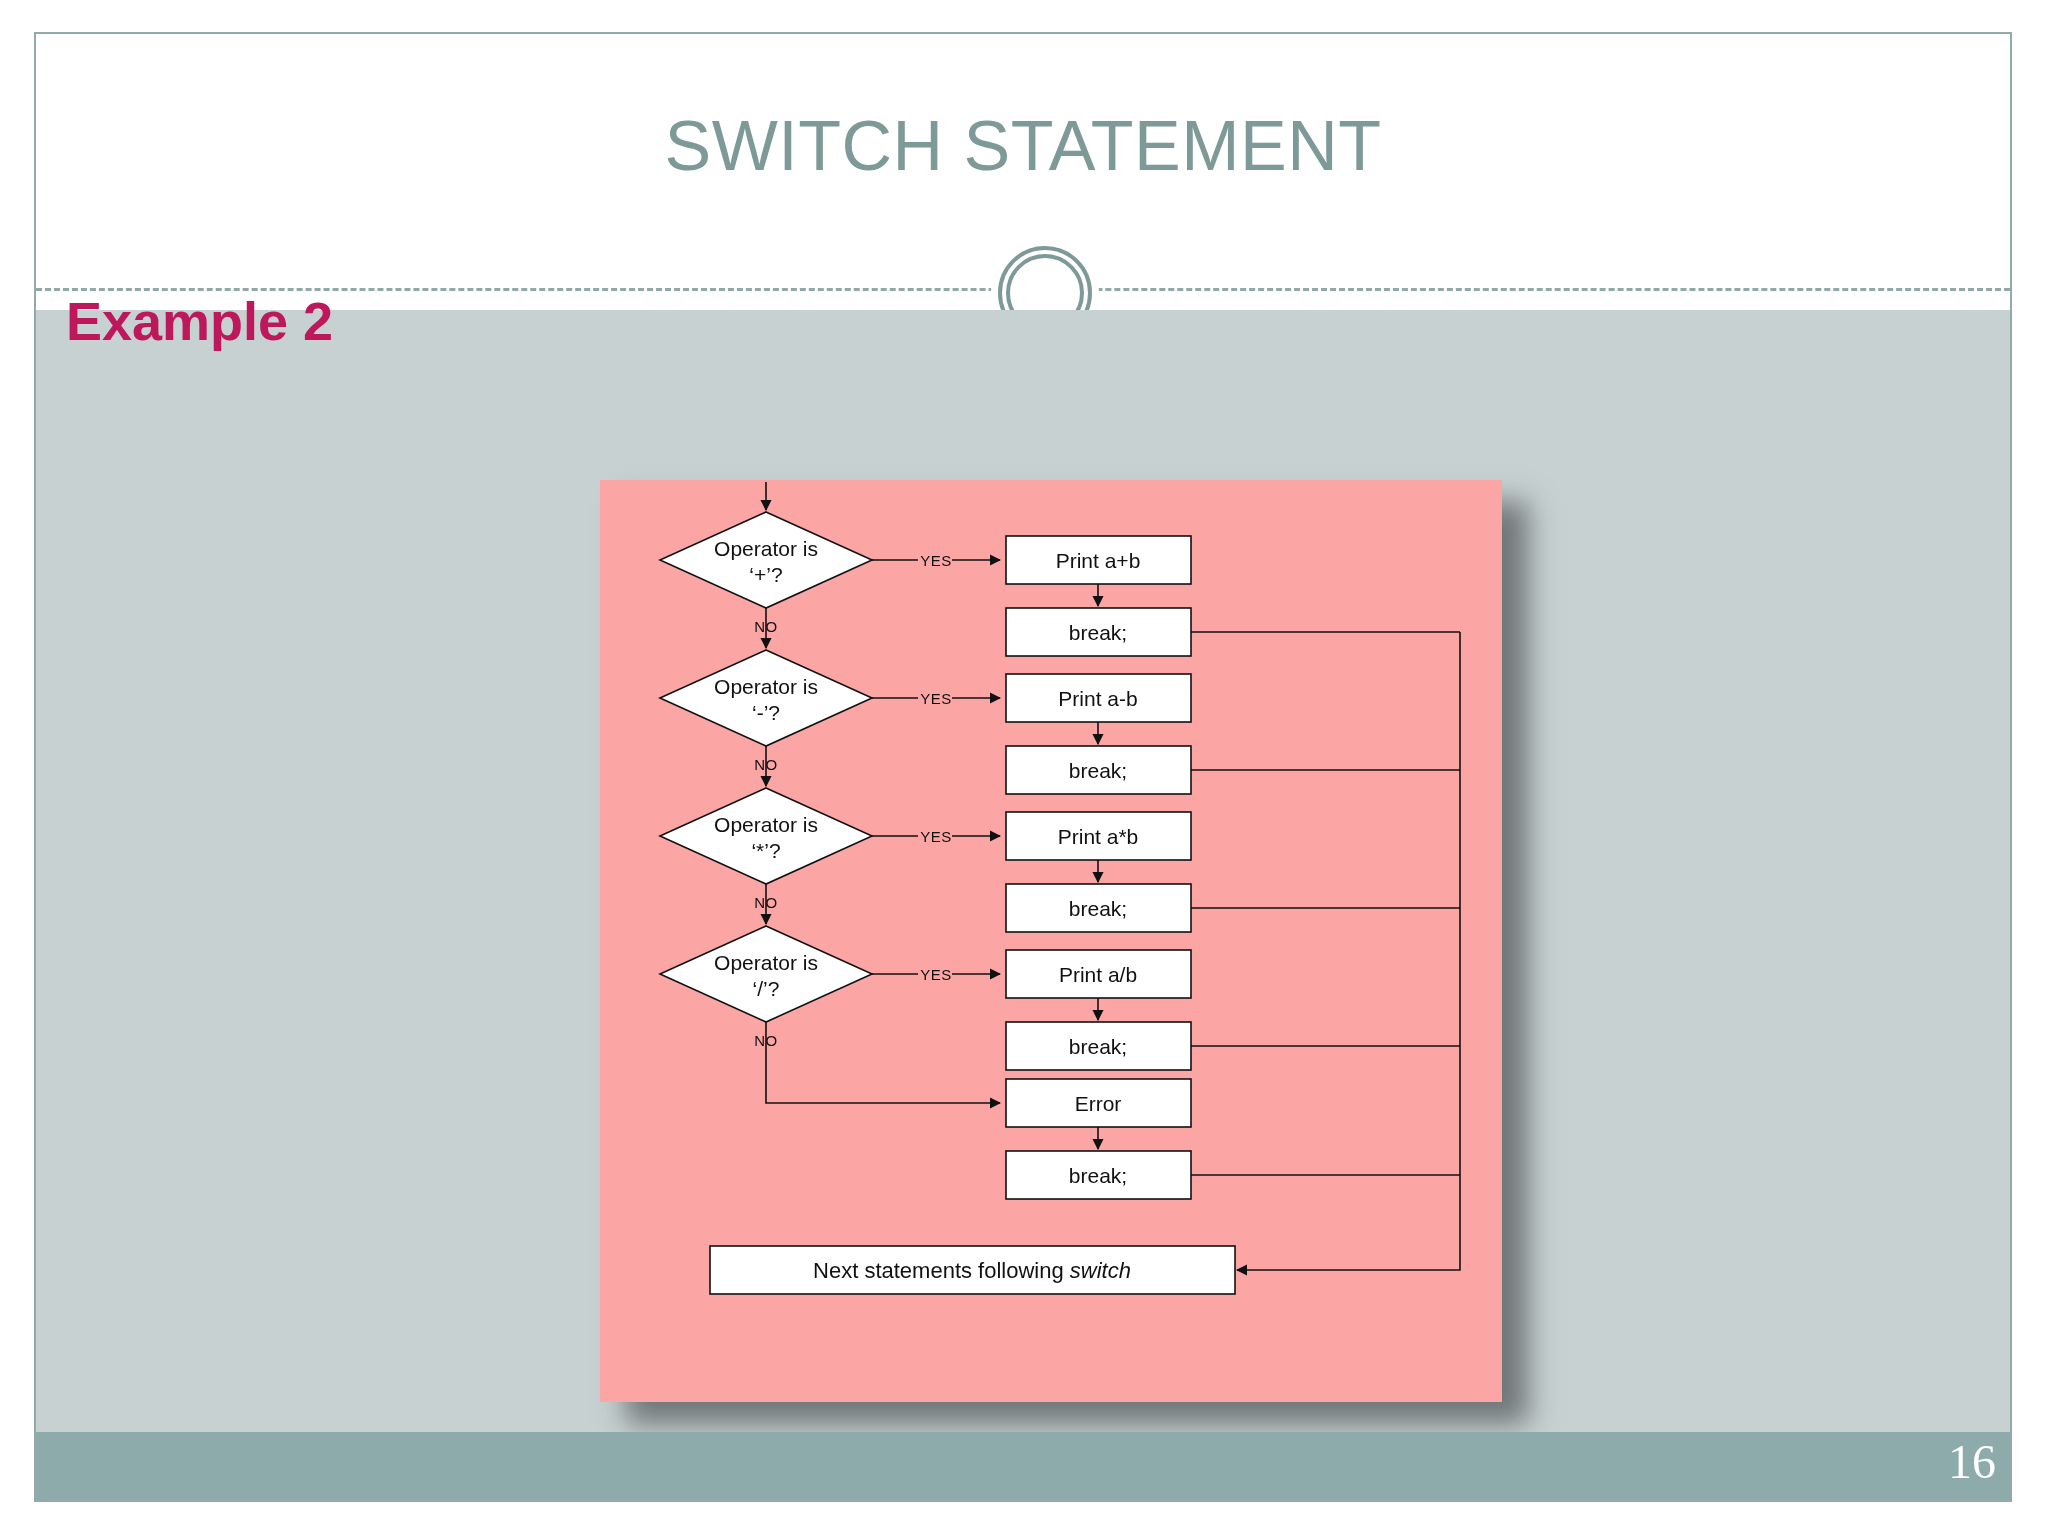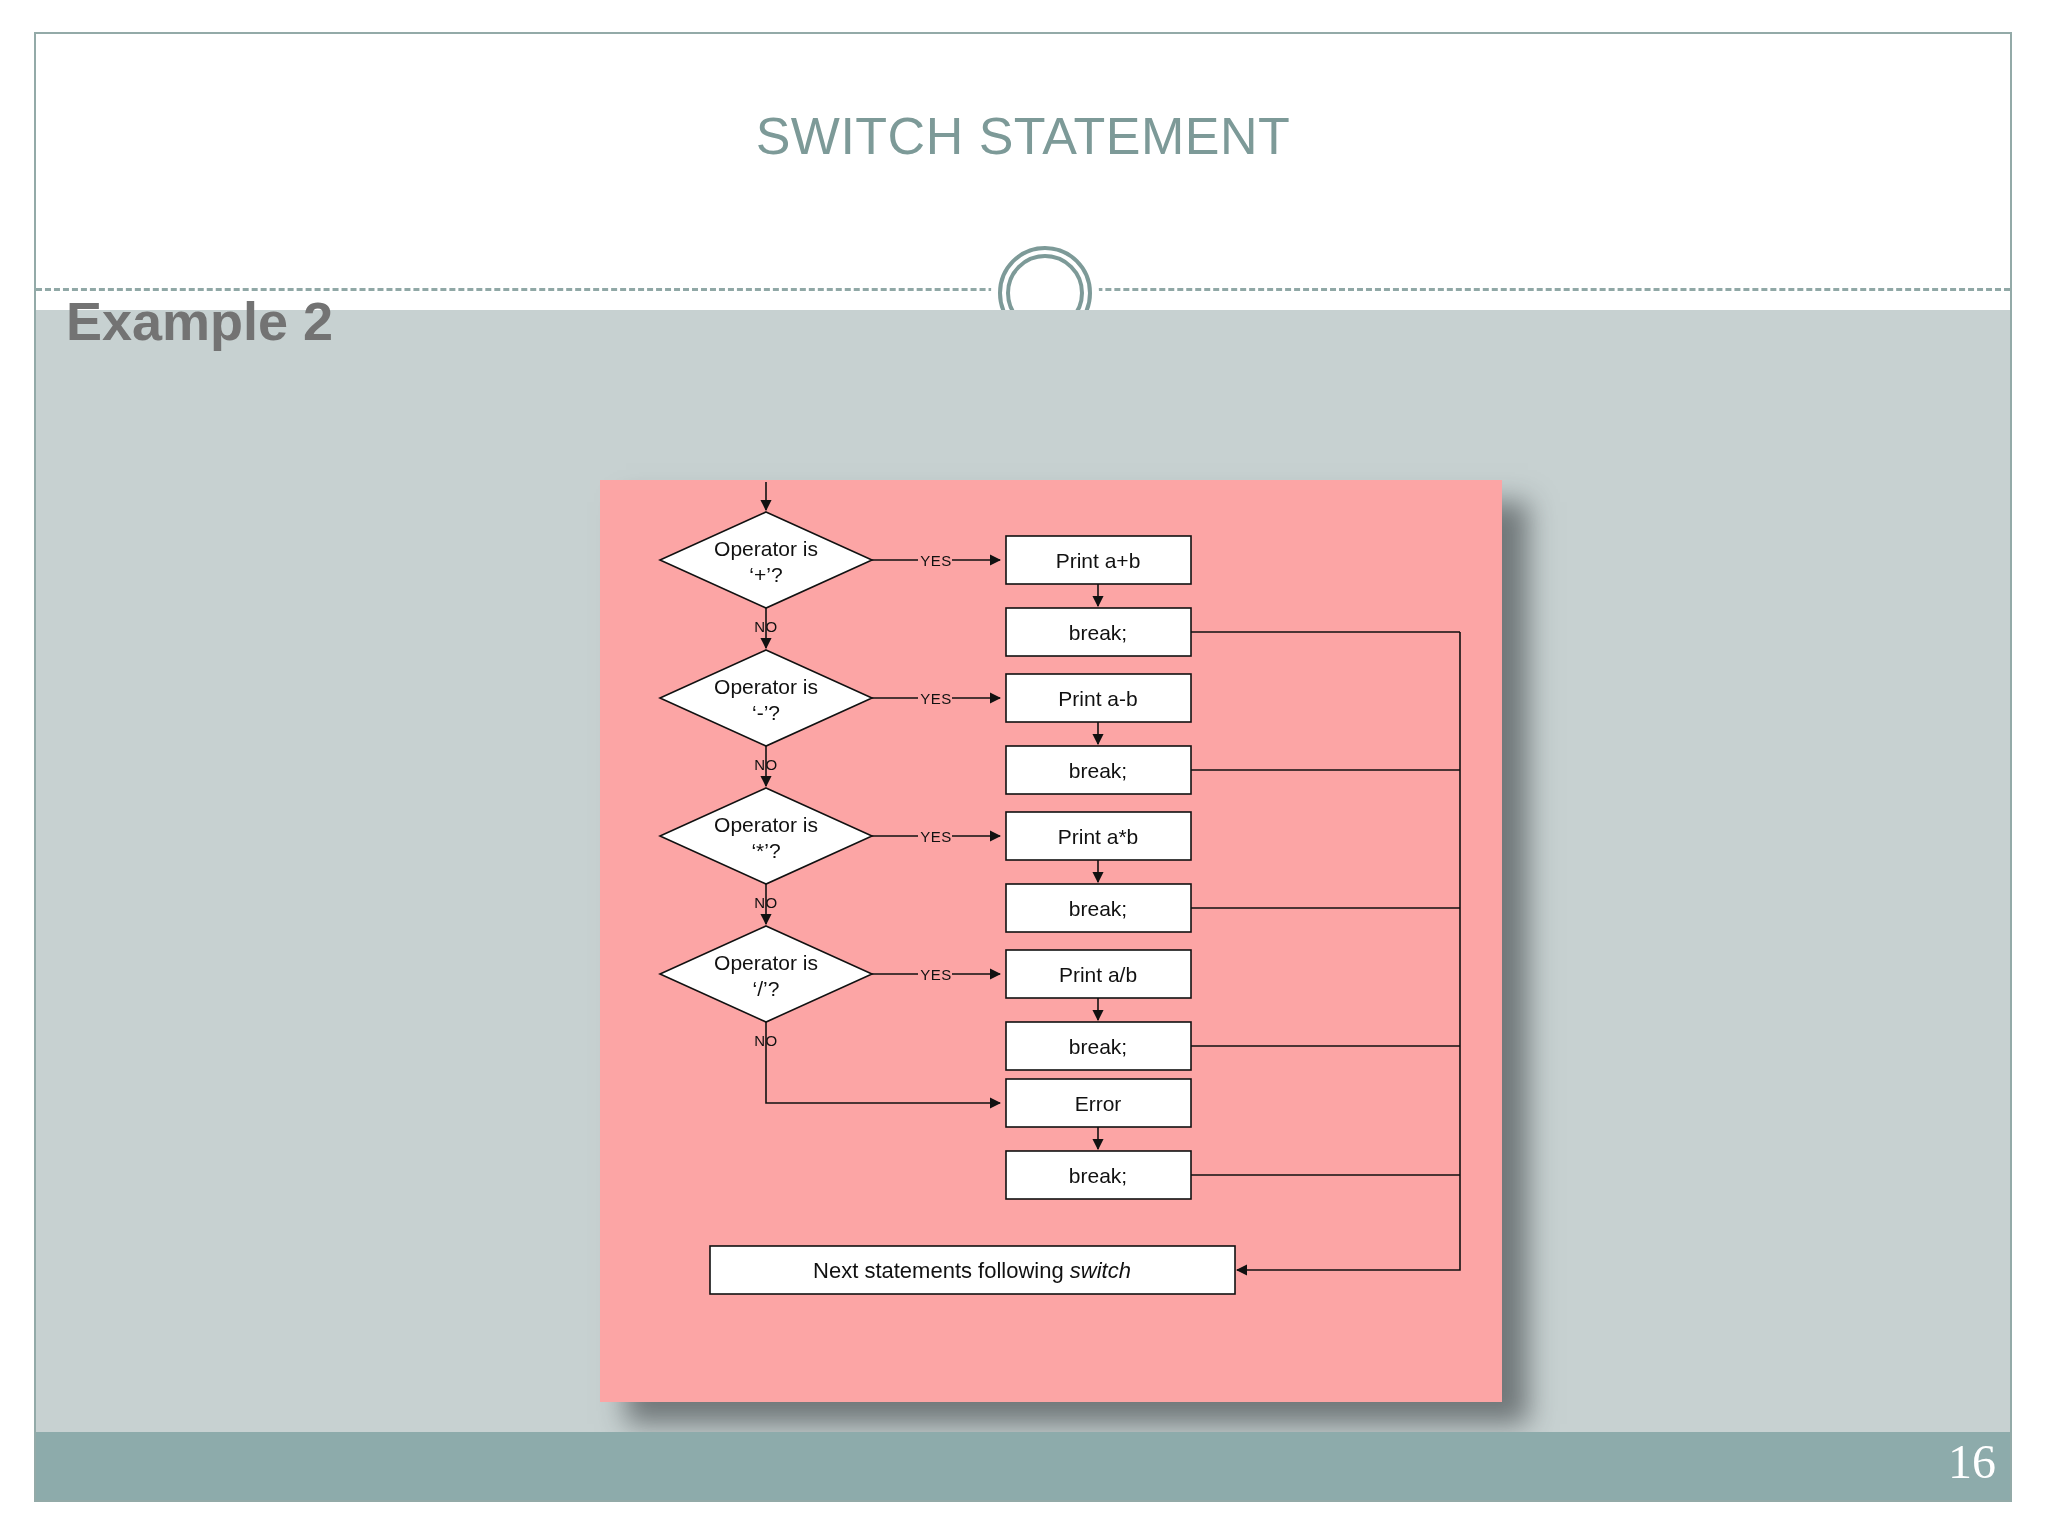--- a/index.html
+++ b/index.html
@@ -35,21 +35,21 @@
     width: 100%;
     height: 256px;
     background: #ffffff;
   }
   #slide-title {
     position: absolute;
     left: 0;
     top: 72px;
     width: 100%;
     text-align: center;
-    font-size: 52px;
+    font-size: 70px;
     font-weight: 400;
     letter-spacing: 0.5px;
     color: #7d9a98;
     font-family: "Liberation Sans", sans-serif;
     white-space: nowrap;
   }
 
   
   #divider {
     position: absolute;
@@ -128,21 +128,21 @@
     line-height: 1;
   }
 
   
   #example-heading {
     position: absolute;
     left: 30px;
     top: 256px;
     font-size: 54px;
     font-weight: bold;
-    color: #737373;
+    color: #be185d;
     font-family: "Liberation Sans", sans-serif;
   }
 
   
   #chart-panel {
     position: absolute;
     left: 564px;
     top: 446px;
     width: 902px;
     height: 922px;

